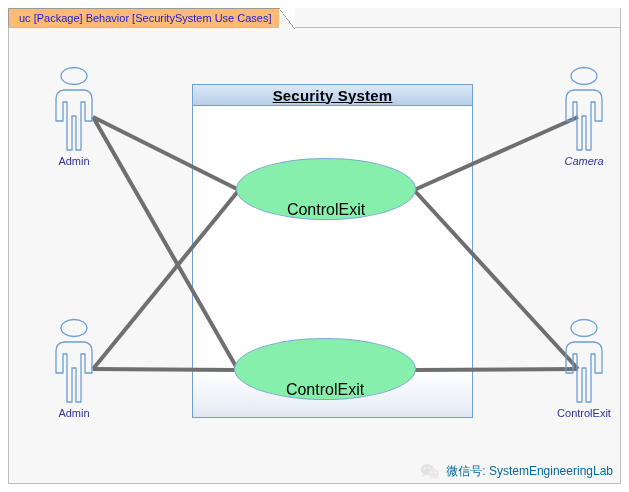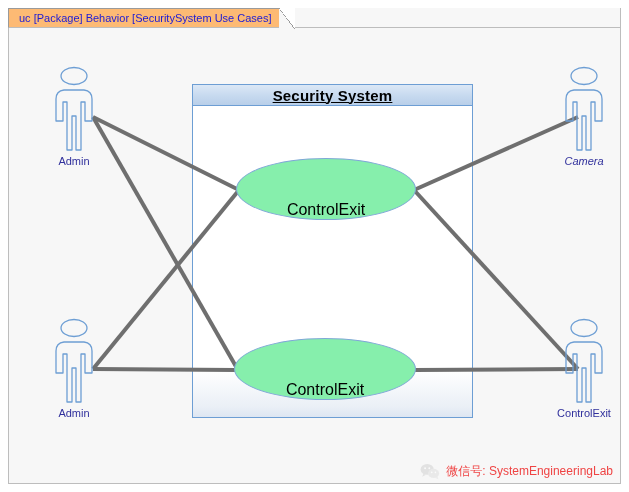--- a/index.html
+++ b/index.html
@@ -145,21 +145,21 @@
   #watermark {
     position: absolute;
     right: 16px; bottom: 12px;
     display: flex;
     align-items: center;
     gap: 6px;
     z-index: 7;
   }
   #watermark .wm-text {
     font-size: 12px;
-    color: #ef4444;
+    color: #0369a1;
     white-space: nowrap;
   }
   #watermark .wm-icon { opacity: .45; }
 </style>
 </head>
 <body>
 
 <div id="diagram-frame"></div>
 <div id="frame-tab-rule"></div>
 

